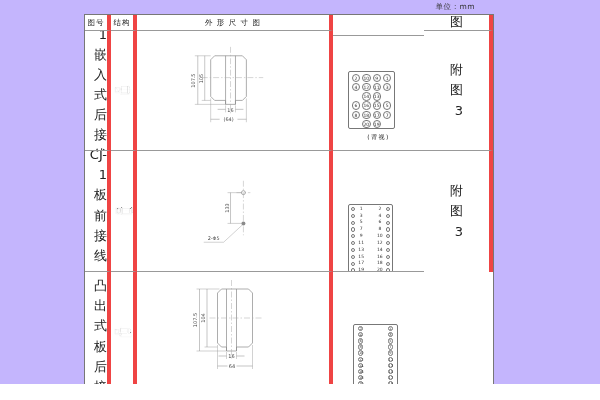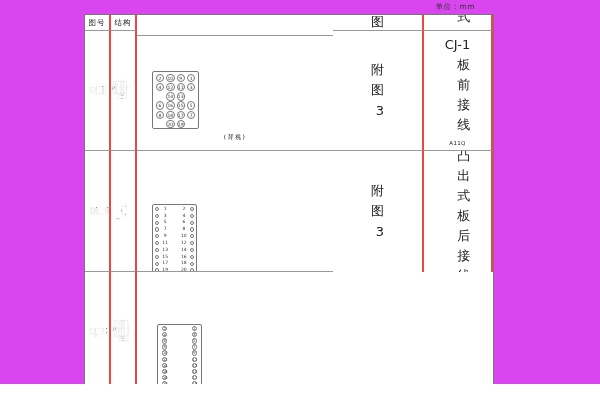--- a/index.html
+++ b/index.html
@@ -1,24 +1,24 @@
 <!DOCTYPE html>
 <html><head>
 <meta charset="utf-8">
 <style>
   html,body{margin:0;padding:0;background:#fff;}
-  .page{position:relative;width:600px;height:384px;background:#d946ef;overflow:hidden;
+  .page{position:relative;width:600px;height:384px;background:#c4b5fd;overflow:hidden;
         font-family:"DejaVu Sans","Liberation Sans",sans-serif;}
   .unit{position:absolute;top:2px;left:400px;width:75px;text-align:right;
         font-size:7.5px;color:#333;letter-spacing:0.5px;}
   .grid{position:absolute;left:84px;top:14px;display:grid;
         grid-template-columns:26px 26px 196px 91px 69px;
         grid-template-rows:16px 120px 121px 120px;
         border:1px solid #777;background:#fff;}
-  .cell{border-right:2px solid #ef4444;border-bottom:1px solid #999;box-sizing:border-box;
+  .cell{border-right:4px solid #ef4444;border-bottom:1px solid #999;box-sizing:border-box;
         position:relative;overflow:hidden;background:#fff;}
   .cR{border-right:none;margin-top:20px;}
   .cB{border-bottom:none;}
   .hdr{display:flex;align-items:center;justify-content:center;
        font-size:7.5px;color:#222;letter-spacing:1px;white-space:nowrap;}
   .midcell{display:flex;flex-direction:column;align-items:center;justify-content:center;}
   .vtext{white-space:pre-line;text-align:right;font-size:13px;line-height:1.55;color:#222;}
   .model{font-size:5.5px;color:#222;margin-top:5px;letter-spacing:0.3px;}
   svg{display:block;width:100%;height:100%;}
   .ln{fill:none;stroke:#8a8a8a;stroke-width:0.7;}
@@ -52,20 +52,21 @@
 </head>
 <body>
 
 <div class="page">
   <div class="unit">单位：mm</div>
 
   <div class="grid">
 
     <div class="cell hdr">图号</div>
     <div class="cell hdr">结构</div>
+    <div class="cell hdr">外 形 尺 寸 图</div>
     <div class="cell hdr cR">端子图</div>
 
     <div class="cell midcell">
       <div class="vtext">附
 图
 3</div>
     </div>
     <div class="cell midcell">
       <div class="vtext">CJ-1
 嵌

